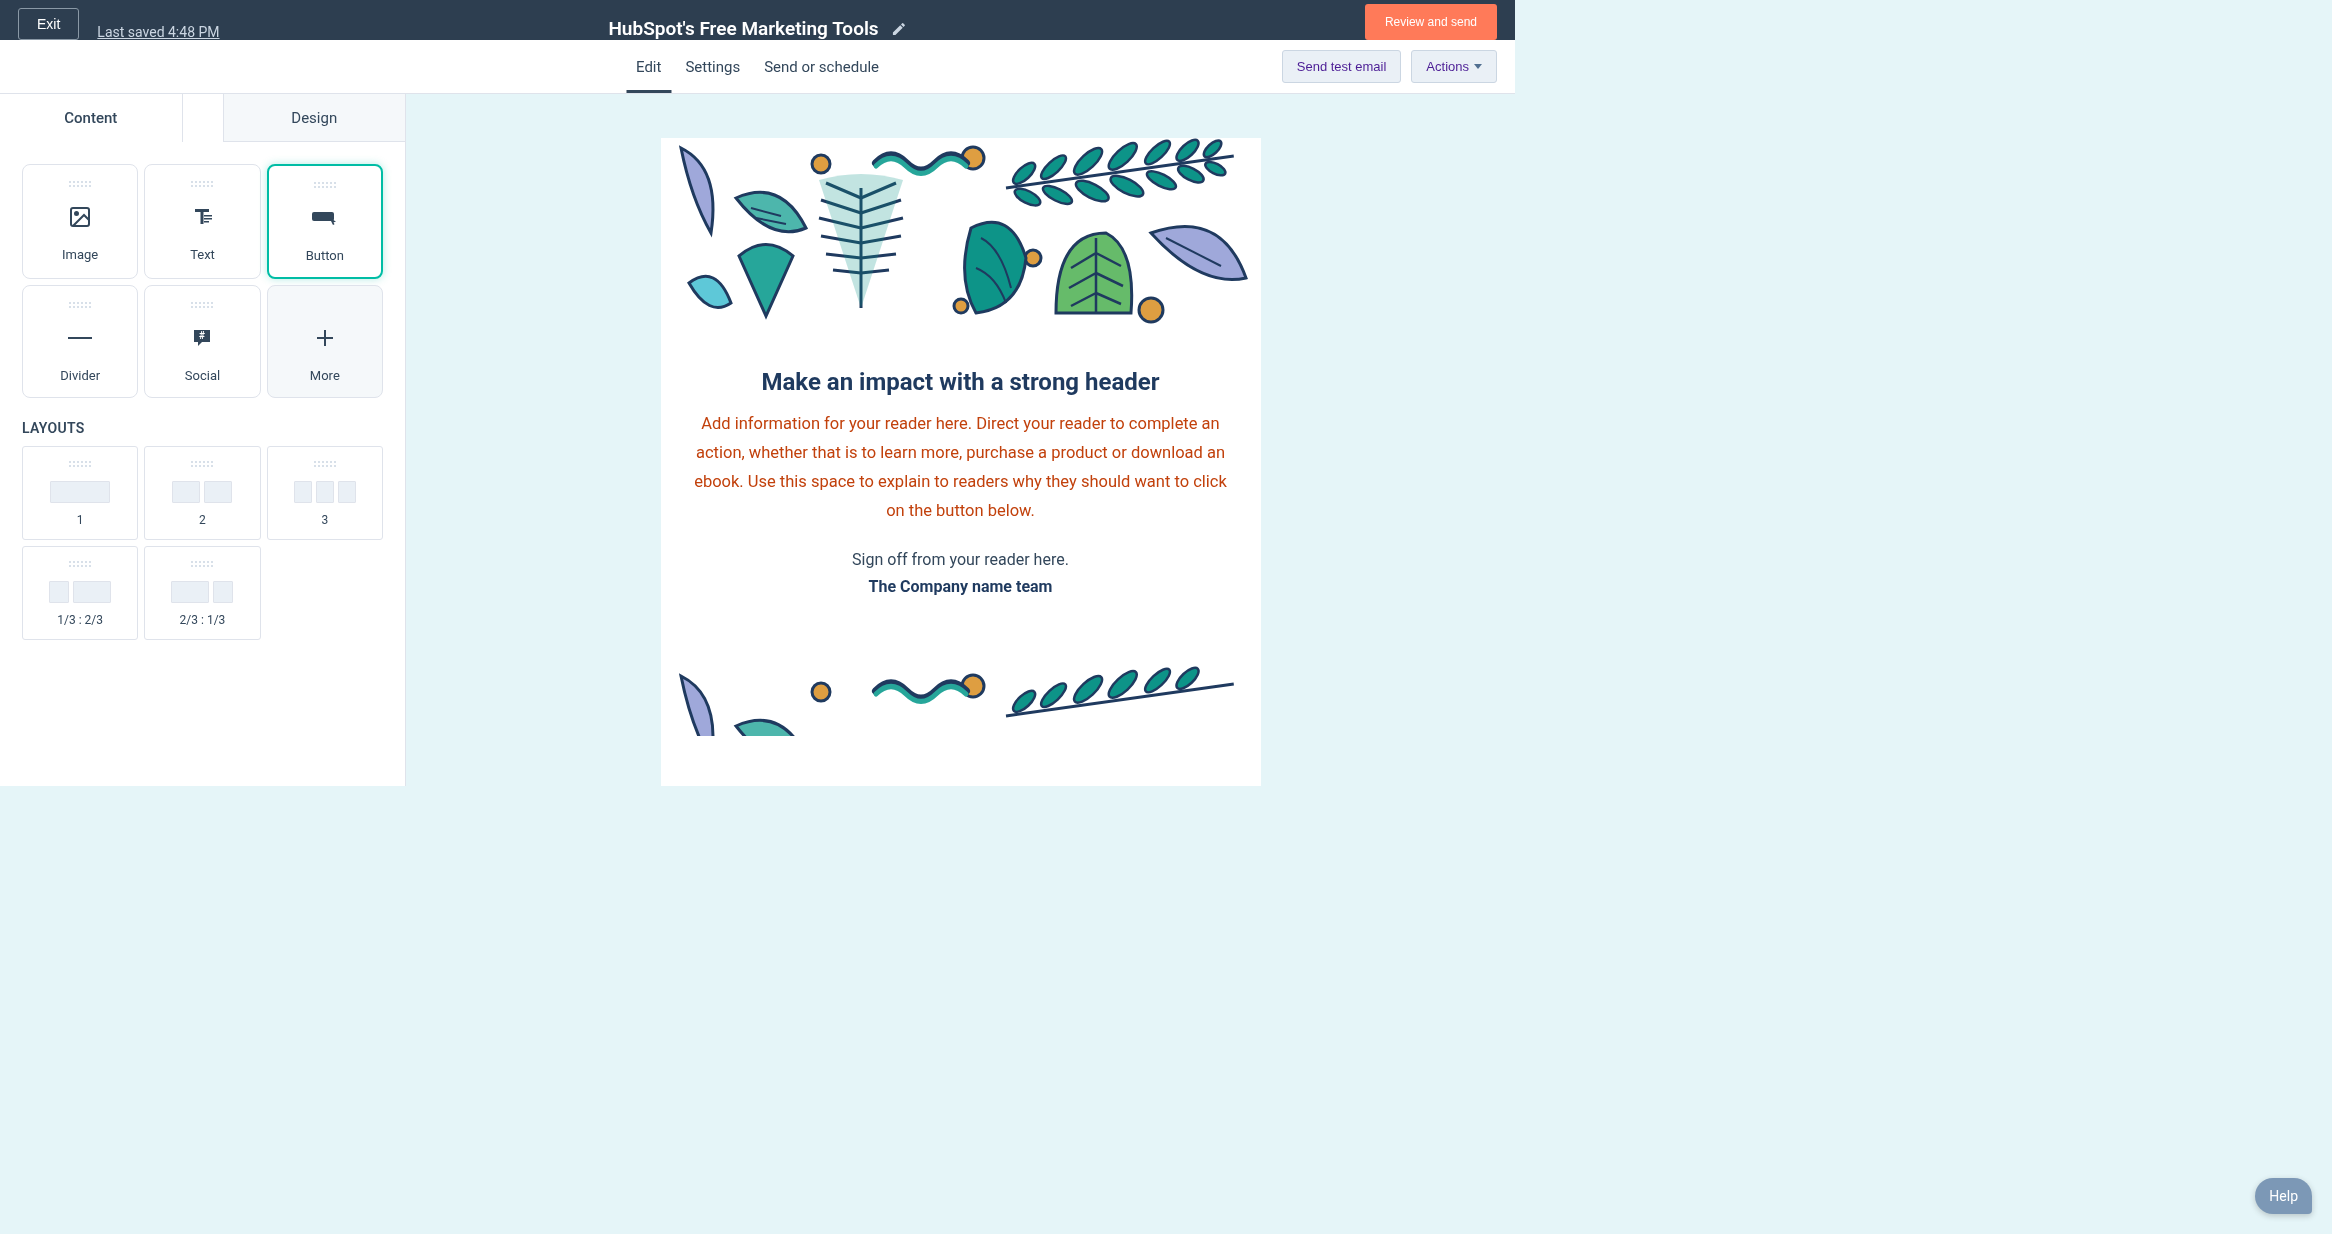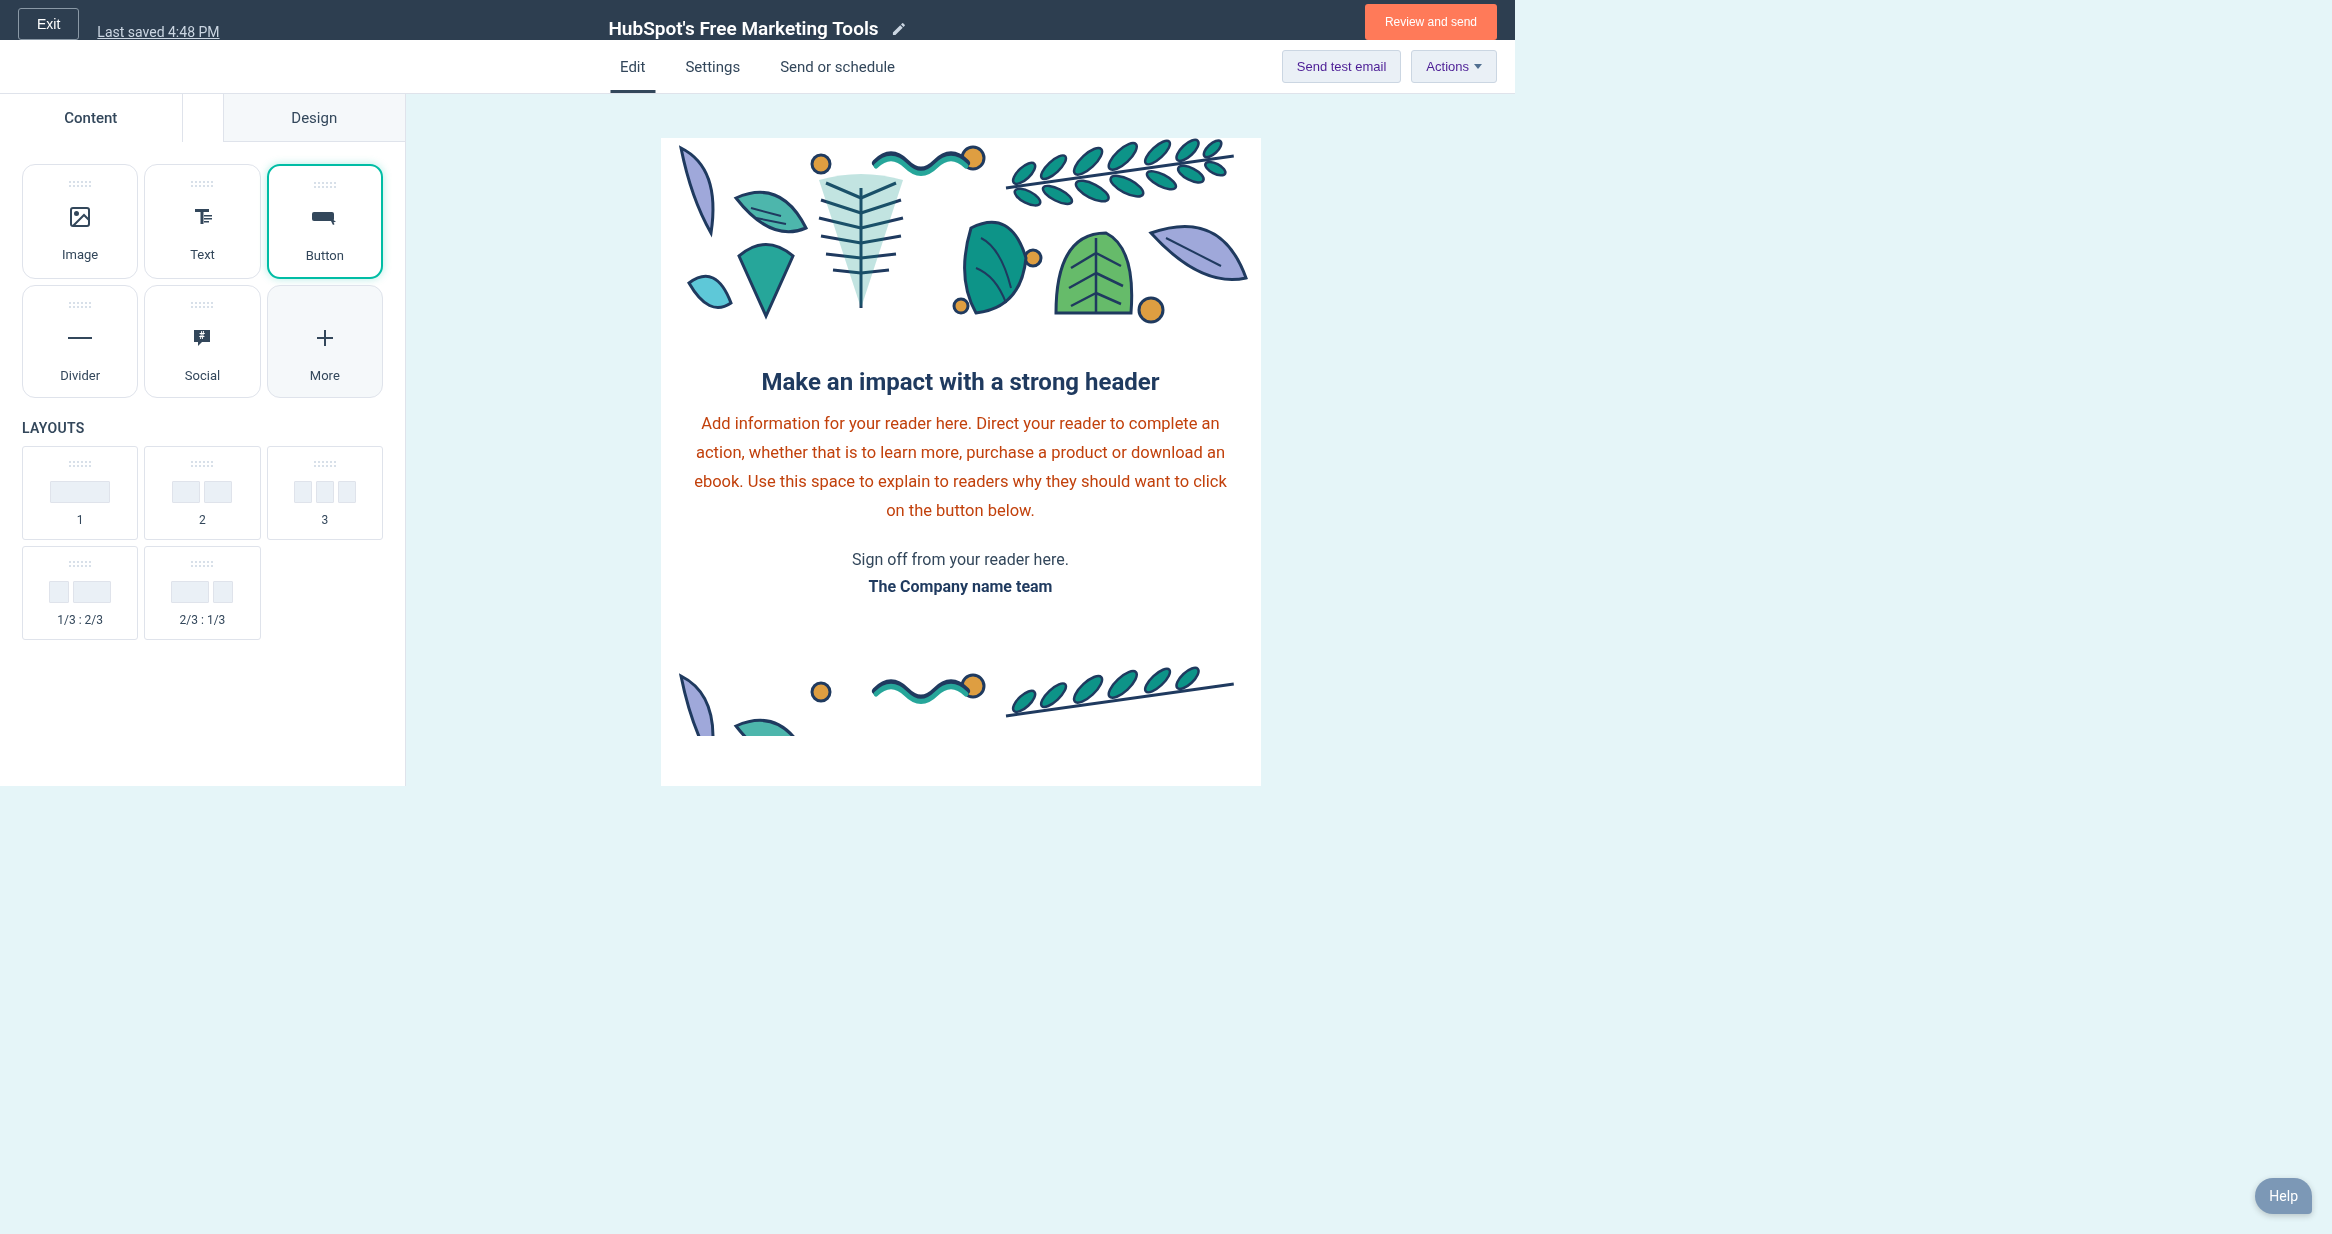--- a/index.html
+++ b/index.html
@@ -9,39 +9,39 @@
 .topbar { background: #2d3e50; height: 40px; display: flex; align-items: flex-end; padding: 0 18px; position: relative; }
 .exit-btn { border: 1px solid #8a99a6; color: #fff; background: transparent; padding: 7px 18px; border-radius: 3px; font-size: 14px; cursor: pointer; }
 .last-saved { color: #cbd6e2; margin-left: 18px; font-size: 14px; text-decoration: underline; cursor: pointer; }
 .page-title-wrap { position: absolute; left: 50%; transform: translateX(-50%); display: flex; align-items: center; gap: 12px; }
 .page-title { color: #fff; font-size: 19px; font-weight: 600; }
 .pencil-icon { width: 16px; height: 16px; fill: #cbd6e2; cursor: pointer; }
 .review-btn { margin-left: auto; background: #ff7a59; border: none; color: #fff; padding: 11px 20px; border-radius: 3px; font-size: 12px; font-weight: 500; cursor: pointer; }
 
 
 .secbar { background: #fff; height: 54px; display: flex; align-items: center; position: relative; border-bottom: 1px solid #dfe3eb; }
-.sec-tabs { position: absolute; left: 50%; transform: translateX(-50%); display: flex; gap: 40px; height: 100%; align-items: center; }
+.sec-tabs { position: absolute; left: 50%; transform: translateX(-50%); display: flex; gap: 24px; height: 100%; align-items: center; }
 .sec-tab { font-size: 15px; color: #33475b; cursor: pointer; height: 100%; display: flex; align-items: center; position: relative; }
 .sec-tab.active { color: #33475b; }
 .sec-tab.active::after { content: ''; position: absolute; bottom: 0; left: -10px; right: -10px; height: 3px; background: #33475b; }
 .sec-right { margin-left: auto; margin-right: 18px; display: flex; gap: 10px; }
 .ghost-btn { background: #eaf0f6; border: 1px solid #cbd6e2; color: #4c1d95; padding: 8px 14px; border-radius: 3px; font-size: 13px; cursor: pointer; display: flex; align-items: center; gap: 5px; }
 .caret-down { width: 0; height: 0; border-left: 4px solid transparent; border-right: 4px solid transparent; border-top: 5px solid #516f90; }
 
 
 .main { display: flex; height: calc(800px - 108px); }
 .sidebar { width: 406px; background: #fff; border-right: 1px solid #dfe3eb; overflow-y: auto; }
 .side-tabs { display: flex; height: 48px; gap: 40px; }
 .side-tab { flex: 1; display: flex; align-items: center; justify-content: center; font-size: 15px; color: #33475b; cursor: pointer; background: #f5f8fa; border-bottom: 1px solid #dfe3eb; }
 .side-tab.active { background: #fff; border-bottom: none; border-right: 1px solid #dfe3eb; font-weight: 500; }
 .side-tab:not(.active) { border-left: 1px solid #dfe3eb; }
 
 .blocks { padding: 22px; }
 .block-grid { display: grid; grid-template-columns: repeat(3, 1fr); gap: 6px; }
-.block-card { border: 1px solid #dfe3eb; border-radius: 13px; padding: 16px 8px 14px; display: flex; flex-direction: column; align-items: center; gap: 12px; cursor: grab; background: #fff; position: relative; }
+.block-card { border: 1px solid #dfe3eb; border-radius: 8px; padding: 16px 8px 14px; display: flex; flex-direction: column; align-items: center; gap: 12px; cursor: grab; background: #fff; position: relative; }
 .block-card.more { background: #f5f8fa; }
 .block-card.selected { border: 2px solid #00bda5; box-shadow: 0 0 8px rgba(0,189,165,0.3); }
 .block-card.selected::before { content: ''; position: absolute; inset: 2px; border-radius: 2px; pointer-events: none; }
 .grip { width: 24px; display: flex; flex-direction: column; gap: 2px; align-items: center; }
 .grip-row { display: flex; gap: 2px; }
 .grip-dot { width: 2px; height: 2px; background: #cbd6e2; border-radius: 50%; }
 .block-icon { height: 36px; display: flex; align-items: center; justify-content: center; color: #33475b; }
 .block-label { font-size: 13px; color: #33475b; }
 
 .layouts-hdr { font-size: 14px; font-weight: 600; color: #33475b; margin: 22px 0 10px; letter-spacing: 0.3px; }

